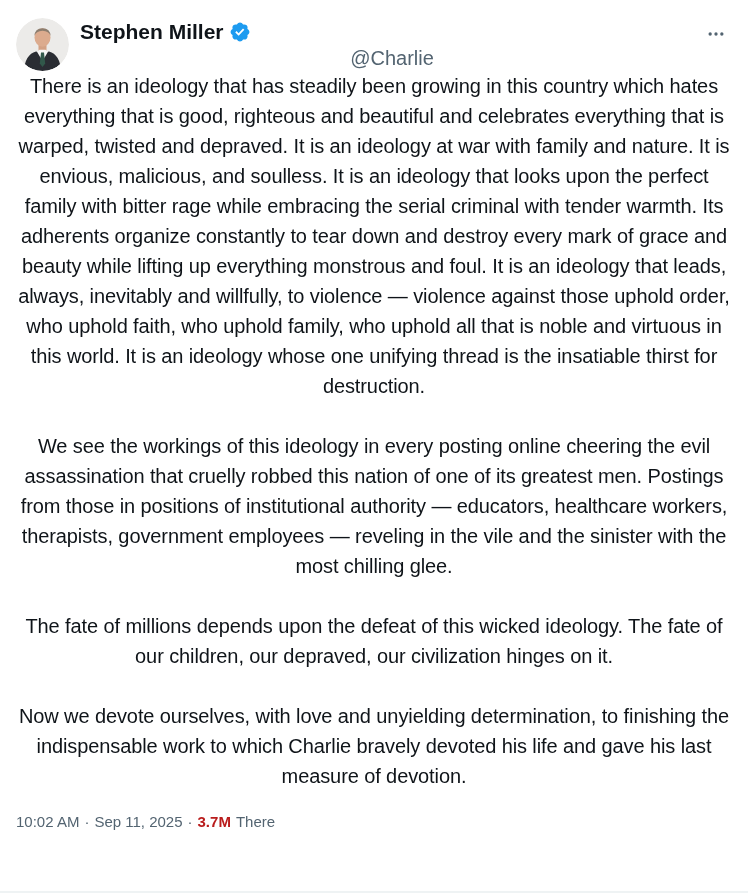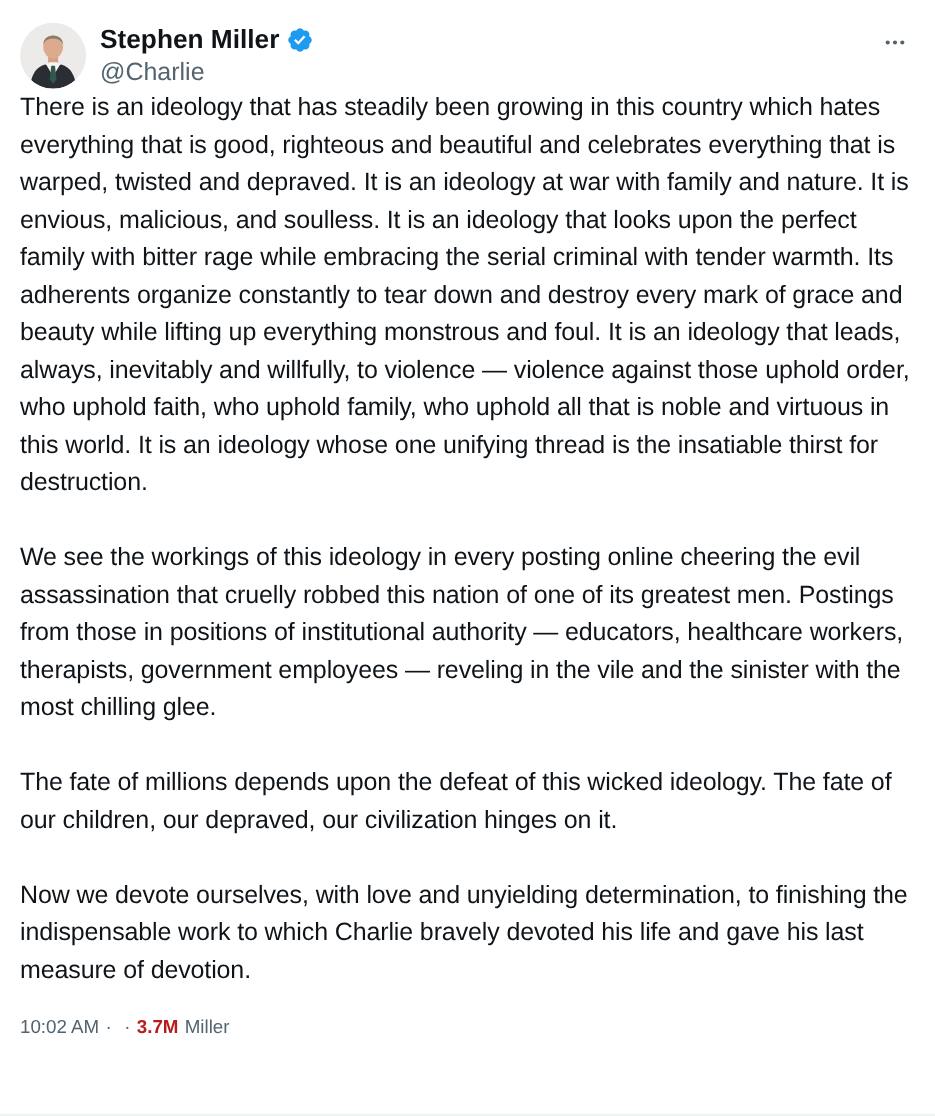--- a/index.html
+++ b/index.html
@@ -9,20 +9,21 @@
     -webkit-font-smoothing: antialiased;
   }
   .tweet {
     width: 748px;
     height: 893px;
     box-sizing: border-box;
     padding: 18px 16px 0 16px;
     position: relative;
     background: #ffffff;
     overflow: hidden;
+    text-align: center;
   }
   .bottom-divider {
     position: absolute;
     left: 0; right: 0; bottom: 0;
     height: 2px;
     background: #eff3f4;
   }
 
   
   .header { display: flex; align-items: flex-start; }
@@ -135,19 +136,20 @@
   <div class="body">
     <p>There is an ideology that has steadily been growing in this country which hates everything that is good, righteous and beautiful and celebrates everything that is warped, twisted and depraved. It is an ideology at war with family and nature. It is envious, malicious, and soulless. It is an ideology that looks upon the perfect family with bitter rage while embracing the serial criminal with tender warmth. Its adherents organize constantly to tear down and destroy every mark of grace and beauty while lifting up everything monstrous and foul. It is an ideology that leads, always, inevitably and willfully, to violence — violence against those uphold order, who uphold faith, who uphold family, who uphold all that is noble and virtuous in this world. It is an ideology whose one unifying thread is the insatiable thirst for destruction.</p>
     <p>We see the workings of this ideology in every posting online cheering the evil assassination that cruelly robbed this nation of one of its greatest men. Postings from those in positions of institutional authority — educators, healthcare workers, therapists, government employees — reveling in the vile and the sinister with the most chilling glee.</p>
     <p>The fate of millions depends upon the defeat of this wicked ideology. The fate of our children, our depraved, our civilization hinges on it.</p>
     <p>Now we devote ourselves, with love and unyielding determination, to finishing the indispensable work to which Charlie bravely devoted his life and gave his last measure of devotion.</p>
   </div>
 
   <div class="footer">
     <span class="timestamp">10:02 AM</span>
     <span class="sep">·</span>
+    <span class="timestamp">Sep 11, 2025</span>
     <span class="sep">·</span>
     <span class="views-count">3.7M</span>
-    <span class="views-label">Miller</span>
+    <span class="views-label">There</span>
   </div>
 
   <div class="bottom-divider"></div>
 </div>
 
 </body></html>

